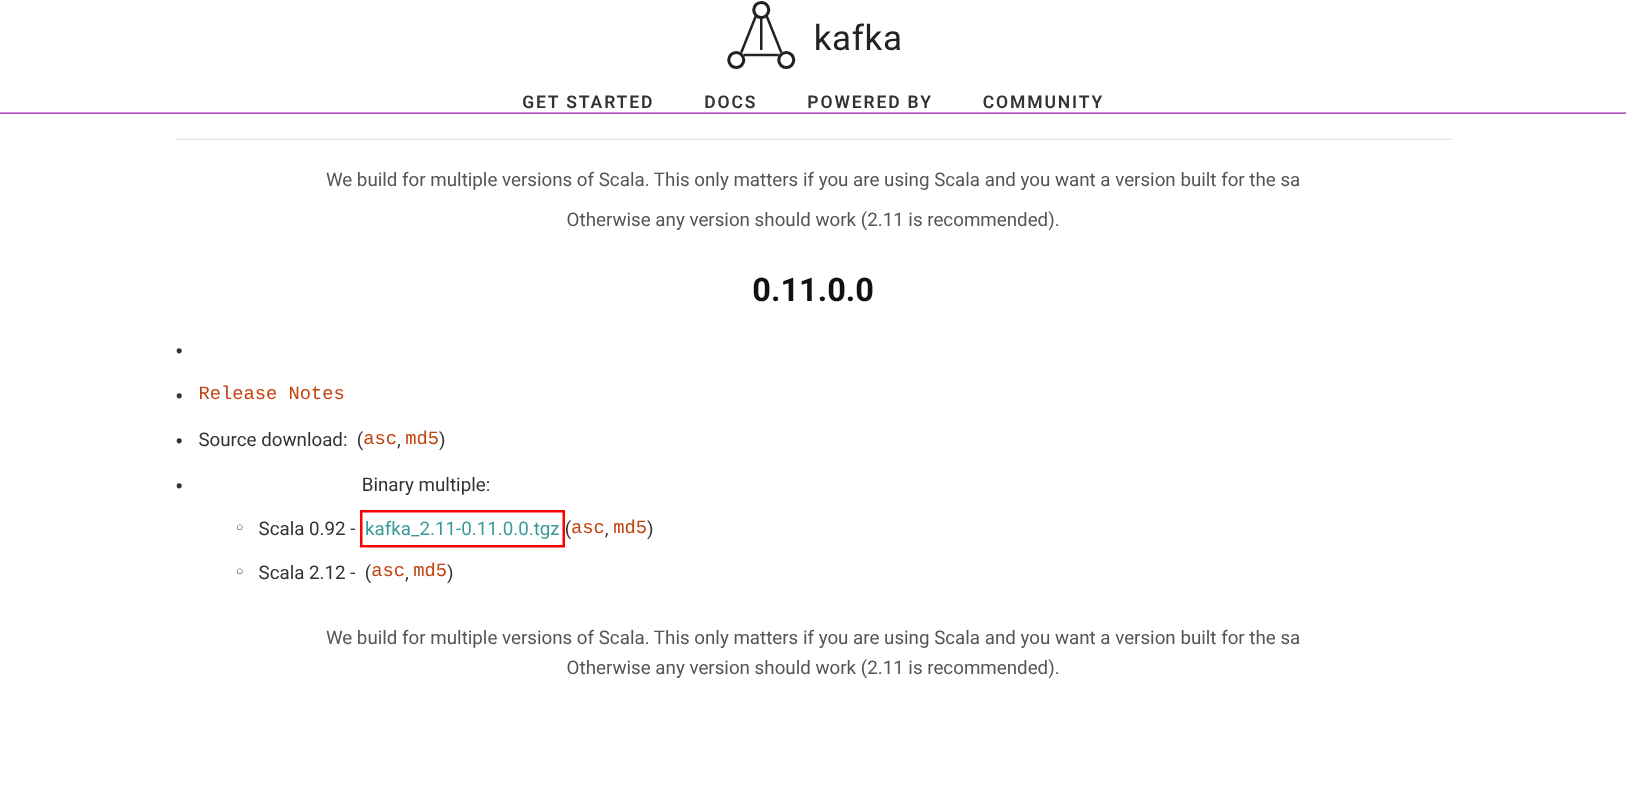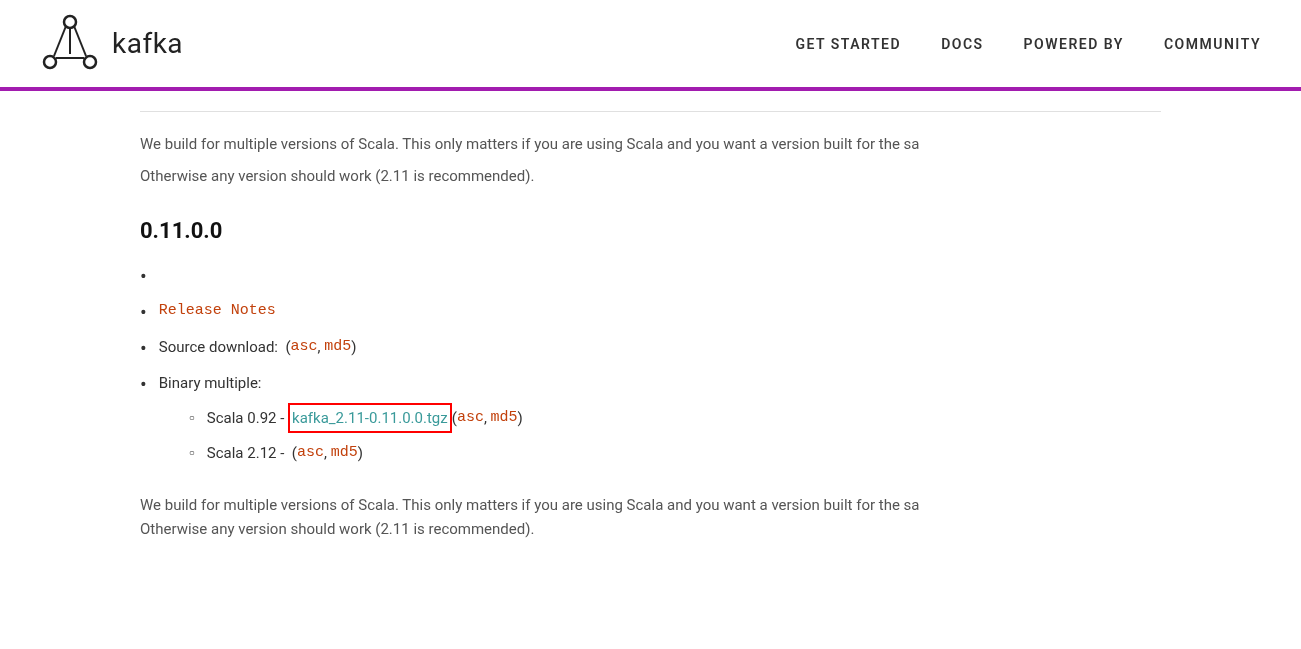--- a/index.html
+++ b/index.html
@@ -17,22 +17,23 @@
       overflow-x: hidden;
     }
 
     
     .navbar {
       display: flex;
       align-items: center;
       justify-content: space-between;
       padding: 0 40px;
       height: 91px;
-      border-bottom: 4px solid #a21caf;
+      border-bottom: 1px solid #a21caf;
       background: #fff;
+      flex-direction: column;
     }
 
     .navbar-brand {
       display: flex;
       align-items: center;
       gap: 12px;
     }
 
     .kafka-logo-svg {
       width: 60px;
@@ -58,40 +59,41 @@
       letter-spacing: 1.5px;
       color: #333;
       text-decoration: none;
       cursor: pointer;
     }
 
     
     .content {
       padding: 0 140px;
       padding-top: 20px;
+      text-align: center;
     }
 
     .intro-text {
       font-size: 15px;
       color: #555;
       line-height: 1.6;
       border-top: 1px solid #e0e0e0;
       padding-top: 20px;
       margin-bottom: 8px;
     }
 
     .intro-text-line2 {
       font-size: 15px;
       color: #555;
       line-height: 1.6;
       margin-bottom: 30px;
     }
 
     .version-heading {
-      font-size: 22px;
+      font-size: 26px;
       font-weight: 700;
       color: #111;
       margin-bottom: 20px;
     }
 
     .main-list {
       list-style: none;
       padding: 0;
       margin: 0 0 20px 0;
     }

